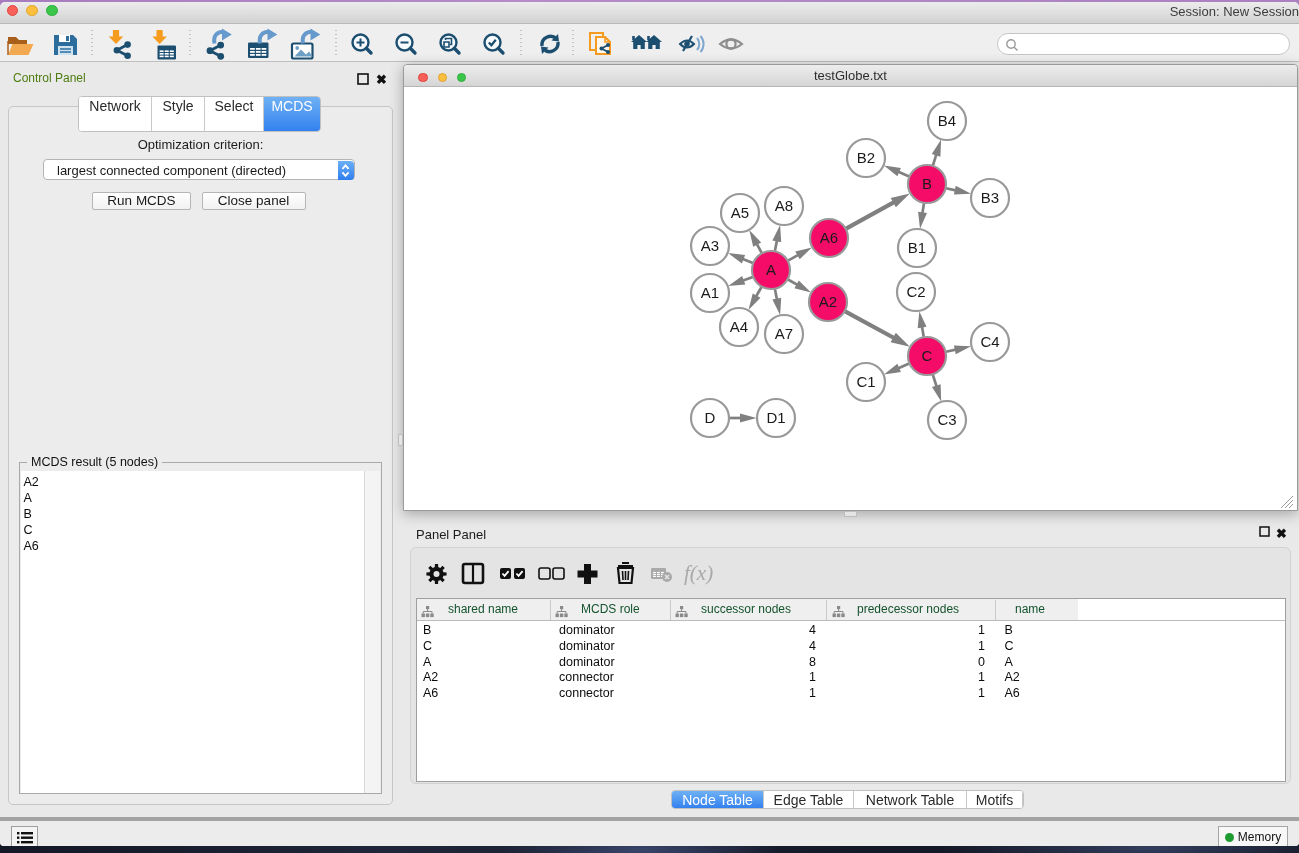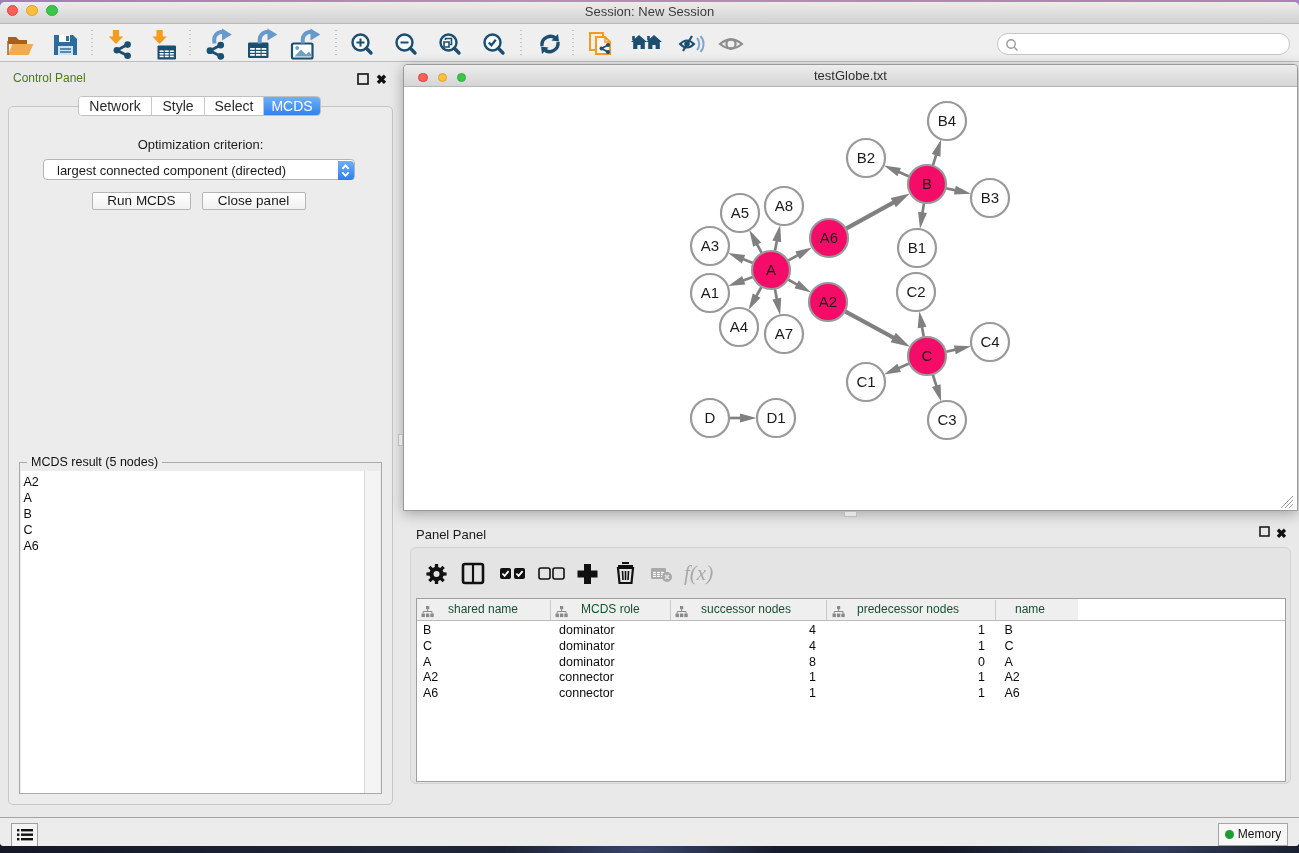--- a/index.html
+++ b/index.html
@@ -4,27 +4,27 @@
 body{width:1299px;height:853px;overflow:hidden;position:relative;background:#18112a}
 .abs{position:absolute}
 #wall-top{left:0;top:0;width:1299px;height:26px;background:linear-gradient(90deg,#a77cbe,#b58cc9 40%,#aa80c0)}
 #wall-bot{left:0;top:840px;width:1299px;height:13px;background:radial-gradient(ellipse 200px 30px at 640px 10px,#39456b 0%,rgba(20,25,40,0) 70%),radial-gradient(ellipse 300px 30px at 1150px 8px,#333e5e 0%,rgba(20,25,40,0) 70%),linear-gradient(90deg,#131726,#1f2639 30%,#161b2b 60%,#10141f)}
 #app{left:0;top:2px;width:1299px;height:844px;background:#e9e9e9;border-radius:5px 5px 4px 4px;overflow:hidden}
 #titlebar{left:0;top:0;width:1299px;height:22px;background:linear-gradient(#ececec,#d2d2d2);border-bottom:1px solid #b9b9b9;border-radius:5px 5px 0 0}
 .tl{position:absolute;border-radius:50%}
 #titlebar .t1{left:6.5px;top:2.9px;width:11.6px;height:11.6px;background:#f7615a;border:0.8px solid #e0443e}
 #titlebar .t2{left:26.2px;top:2.9px;width:11.6px;height:11.6px;background:#fbbf3f;border:0.8px solid #e0a330}
 #titlebar .t3{left:46.2px;top:2.9px;width:11.6px;height:11.6px;background:#3bc649;border:0.8px solid #2fae3d}
-#wtitle{left:0;top:0;width:1299px;height:16px;text-align:center;font-size:13px;line-height:19px;color:#3c3c3c}
+#wtitle{left:0;top:0;width:1299px;height:16px;text-align:right;font-size:13px;line-height:19px;color:#3c3c3c}
 #toolbar{left:0;top:22px;width:1299px;height:38px;background:#efefef;border-bottom:1px solid #bfbfbf}
 #search{left:997px;top:9px;width:293px;height:22px;background:#fff;border:1px solid #c6c6c6;border-radius:11px}
 #search svg{position:absolute;left:7px;top:4px}
 #cp-title{left:13px;top:69px;font-size:12px;color:#4d7c0f}
 .winbtn{position:absolute;font-size:12px;color:#111}
-#tabs{left:78px;top:94px;height:20px;display:flex;border:1px solid #c0c0c0;border-radius:4px;overflow:hidden;background:#fff}
+#tabs{left:78px;top:94px;height:36px;display:flex;border:1px solid #c0c0c0;border-radius:4px;overflow:hidden;background:#fff}
 .tab{height:100%;line-height:19px;text-align:center;font-size:14px;color:#2a2a2a;background:#fff;border-right:1px solid #c9c9c9}
 .tab.sel{background:linear-gradient(#6fb1f5,#3381ef);color:#fff;border-right:none}
 #cpanel{left:8px;top:104px;width:385px;height:699px;background:#ececec;border:1px solid #c6c6c6;border-radius:5px}
 #optlab{left:0;top:30px;width:383px;text-align:center;font-size:13px;color:#1c1c1c}
 #combo{left:34px;top:52px;width:312px;height:21px;background:#fff;border:1px solid #b4b4b4;border-radius:4px}
 #combo span{position:absolute;left:13px;top:2.5px;font-size:13px;color:#1a1a1a}
 #spinner{position:absolute;right:0.5px;top:0.5px;width:15.5px;height:19px;border-radius:0 3.5px 3.5px 0;background:linear-gradient(#6db0f6,#2e7ef0)}
 .btn{position:absolute;height:18px;background:linear-gradient(#ffffff,#f1f1f1);border:1px solid #b5b5b5;border-radius:2px;font-size:13.5px;color:#1a1a1a;text-align:center;line-height:16px}
 #fieldset{left:10px;top:355px;width:363px;height:332px;border:1px solid #a9a9a9}
 #fieldset legend{position:absolute;left:7px;top:-8px;background:#ececec;padding:0 4px;font-size:12.5px;color:#111}
@@ -42,21 +42,21 @@
 #thead{position:absolute;left:0;top:0;width:661px;height:22px;background:#efefef;border-bottom:1px solid #bcbcbc}
 #thead2{position:absolute;left:661px;top:21px;width:207px;height:1px;background:#bcbcbc}
 .hcell{position:absolute;top:0;height:22px;font-size:12px;color:#14532d;line-height:21px}
 .hsep{position:absolute;top:1px;height:20px;width:1px;background:#c9c9c9}
 .hicon{position:absolute;top:5px}
 .trow{position:absolute;left:0;width:868px;height:15.7px;font-size:12.5px;color:#0c0c0c}
 .trow span{position:absolute;line-height:15.7px}
 #btabs{left:671px;top:788px;height:19px;display:flex;border:1px solid #c0c0c0;border-radius:4px;overflow:hidden;background:#fff}
 .btab{height:100%;line-height:18px;text-align:center;font-size:14px;color:#2a2a2a;background:#fff;border-right:1px solid #c9c9c9}
 .btab.sel{background:linear-gradient(#6fb1f5,#3381ef);color:#fff}
-#statusbar{left:0;top:815px;width:1299px;height:31px;background:#ececec;border-top:1px solid #a3a3a3}
+#statusbar{left:0;top:815px;width:1299px;height:31px;background:#ececec;border-top:4px solid #a3a3a3}
 #hambtn{position:absolute;left:11px;top:5px;width:27px;height:25px;background:#f4f4f4;border:1px solid #9f9f9f}
 #membtn{position:absolute;left:1218px;top:5px;width:70px;height:23px;background:#f7f7f7;border:1px solid #a5a5a5;font-size:12px;color:#111;line-height:21px;text-align:center}
 #membtn i{display:inline-block;width:9px;height:9px;border-radius:50%;background:#1f9c31;margin-right:4px;vertical-align:-1px;font-style:normal}
 .handle{position:absolute;background:#e4e4e4;border:1px solid #bdbdbd}
 </style></head><body>
 <div id="wall-top" class="abs"></div>
 <div id="wall-bot" class="abs"></div>
 <div id="app" class="abs">
   <div id="titlebar" class="abs">
       <div id="wtitle" class="abs">Session: New Session</div>
@@ -409,20 +409,26 @@
         <span style="left:587.5px">A2</span>
       </div>
       <div class="trow" style="top:87.0px">
         <span style="left:6px">A6</span>
         <span style="left:142px">connector</span>
         <span style="left:0;width:399px;text-align:right">1</span>
         <span style="left:0;width:568px;text-align:right">1</span>
         <span style="left:587.5px">A6</span>
       </div>
   </div>
+  <div id="btabs" class="abs">
+    <div class="btab sel" style="width:92px">Node Table</div>
+    <div class="btab" style="width:90px">Edge Table</div>
+    <div class="btab" style="width:113px">Network Table</div>
+    <div class="btab" style="width:56px">Motifs</div>
+  </div>
   <div id="statusbar" class="abs">
     <div id="hambtn"><svg width="25" height="22">
           <g fill="#111">
             <rect x="5" y="5" width="2.4" height="2.4"></rect>
             <rect x="9" y="5" width="12" height="2.4"></rect>
             <rect x="5" y="9.5" width="2.4" height="2.4"></rect>
             <rect x="9" y="9.5" width="12" height="2.4"></rect>
             <rect x="5" y="14" width="2.4" height="2.4"></rect>
             <rect x="9" y="14" width="12" height="2.4"></rect>
           </g>

